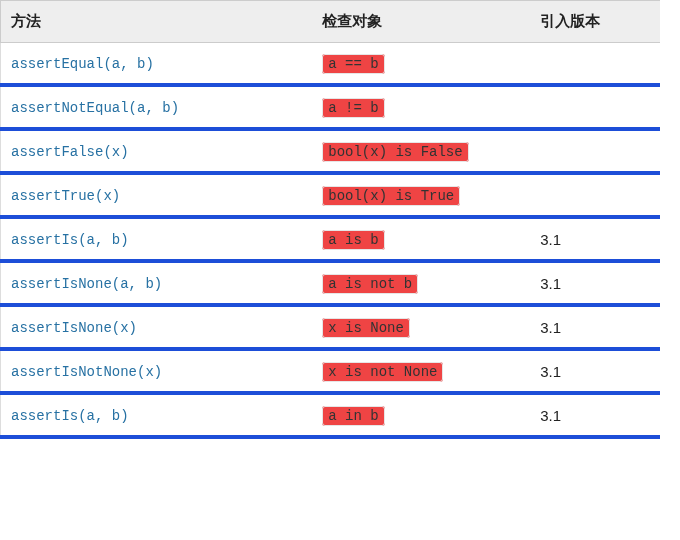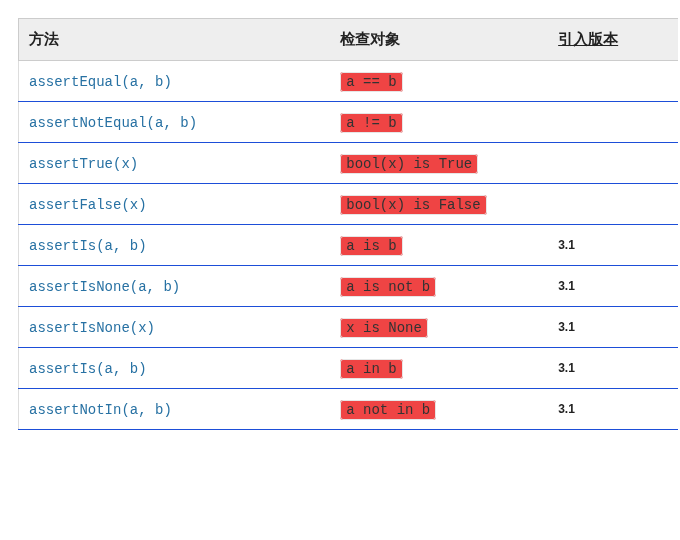--- a/index.html
+++ b/index.html
@@ -7,65 +7,64 @@
     font-family: -apple-system, BlinkMacSystemFont, "Segoe UI", "PingFang SC", "Microsoft YaHei", sans-serif;
     font-size: 15px;
     color: #222;
     background: #fff;
     padding: 0;
     width: 680px;
   }
   table {
     border-collapse: collapse;
     width: 660px;
-    margin: 18px;
+    margin: 0;
     padding-left: 26px;
   }
   th, td {
     text-align: left;
     border-top: 1px solid #ddd;
-    border-bottom: 1px solid #1d4ed8;
+    border-bottom: 4px solid #1d4ed8;
     padding: 11px 10px 11px 10px;
     vertical-align: middle;
   }
   th {
     background: #eeeeee;
     font-weight: 700;
     font-size: 15px;
     color: #222;
     border-top: 1px solid #ccc;
     border-bottom: 1px solid #ccc;
   }
   th:first-child, td:first-child {
     border-left: 1px solid #ddd;
   }
   th:first-child { border-left: 1px solid #ccc; }
   th.col-method { width: 312px; }
   th.col-check { width: 218px; }
-  th.col-ver { width: 130px; text-decoration: underline; }
+  th.col-ver { width: 130px; }
   a.method-link {
     color: #2771a3;
     text-decoration: none;
     font-family: "SFMono-Regular", Consolas, "Courier New", monospace;
     font-size: 14px;
   }
   code.check {
     font-family: "SFMono-Regular", Consolas, "Courier New", monospace;
     font-size: 14px;
     background: #ef4444;
     border: 1px solid #e6e6e6;
     border-radius: 3px;
     padding: 1px 5px 1px 5px;
     color: #333;
     white-space: nowrap;
   }
   td.ver {
-    font-size: 12px;
+    font-size: 15px;
     color: #222;
-    font-weight: bold;
   }
   tbody.rows {}
 </style>
 </head>
 <body>
 
 <table>
   <thead>
     <tr>
       <th class="col-method">方法</th>
@@ -78,48 +77,48 @@
         <td><a class="method-link" href="#">assertEqual(a, b)</a></td>
         <td><code class="check">a == b</code></td>
         <td class="ver"></td>
       </tr>
       <tr>
         <td><a class="method-link" href="#">assertNotEqual(a, b)</a></td>
         <td><code class="check">a != b</code></td>
         <td class="ver"></td>
       </tr>
       <tr>
-        <td><a class="method-link" href="#">assertTrue(x)</a></td>
-        <td><code class="check">bool(x) is True</code></td>
+        <td><a class="method-link" href="#">assertFalse(x)</a></td>
+        <td><code class="check">bool(x) is False</code></td>
         <td class="ver"></td>
       </tr>
       <tr>
-        <td><a class="method-link" href="#">assertFalse(x)</a></td>
-        <td><code class="check">bool(x) is False</code></td>
+        <td><a class="method-link" href="#">assertTrue(x)</a></td>
+        <td><code class="check">bool(x) is True</code></td>
         <td class="ver"></td>
       </tr>
       <tr>
         <td><a class="method-link" href="#">assertIs(a, b)</a></td>
         <td><code class="check">a is b</code></td>
         <td class="ver">3.1</td>
       </tr>
       <tr>
         <td><a class="method-link" href="#">assertIsNone(a, b)</a></td>
         <td><code class="check">a is not b</code></td>
         <td class="ver">3.1</td>
       </tr>
       <tr>
         <td><a class="method-link" href="#">assertIsNone(x)</a></td>
         <td><code class="check">x is None</code></td>
         <td class="ver">3.1</td>
       </tr>
       <tr>
-        <td><a class="method-link" href="#">assertIs(a, b)</a></td>
-        <td><code class="check">a in b</code></td>
+        <td><a class="method-link" href="#">assertIsNotNone(x)</a></td>
+        <td><code class="check">x is not None</code></td>
         <td class="ver">3.1</td>
       </tr>
       <tr>
-        <td><a class="method-link" href="#">assertNotIn(a, b)</a></td>
-        <td><code class="check">a not in b</code></td>
+        <td><a class="method-link" href="#">assertIs(a, b)</a></td>
+        <td><code class="check">a in b</code></td>
         <td class="ver">3.1</td>
       </tr>
     </tbody>
 </table>
 
 </body></html>

